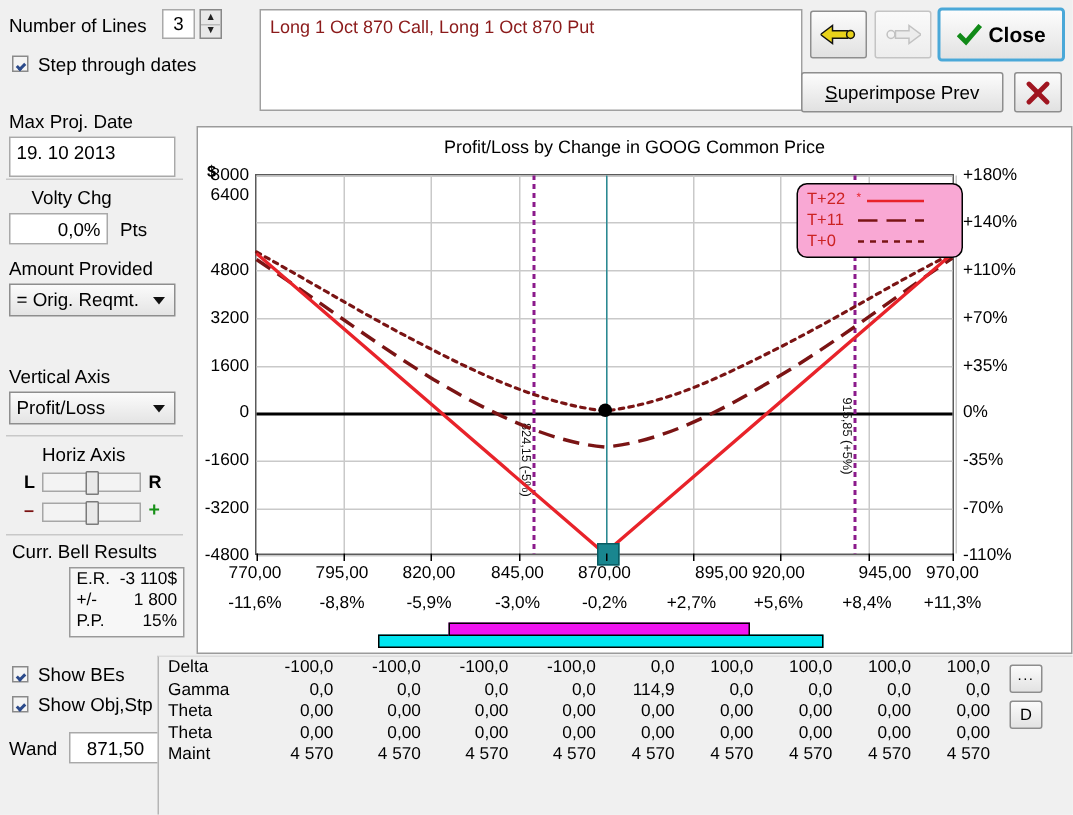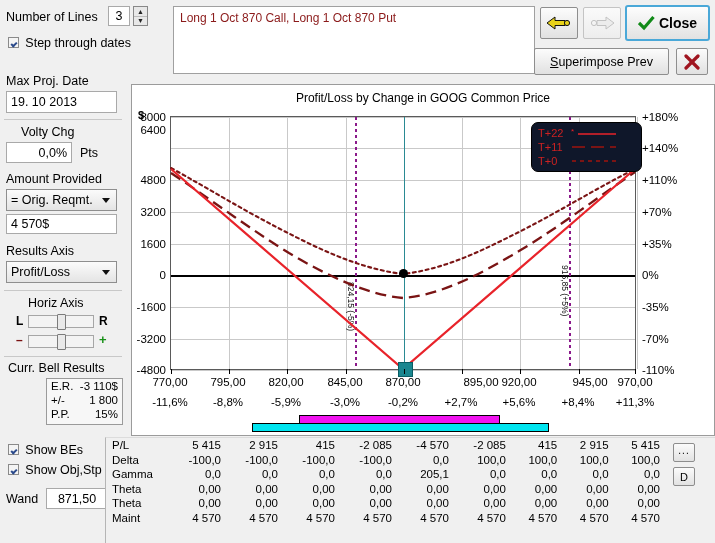--- a/index.html
+++ b/index.html
@@ -82,21 +82,21 @@
     background:repeating-linear-gradient(to bottom,#8b1a8b 0 3px,transparent 3px 6px);}
   .be-lbl{position:absolute;writing-mode:vertical-rl;font-size:8.5px;color:#111;
     white-space:nowrap;letter-spacing:0px;}
   .cur-line{position:absolute;top:0;bottom:0;width:1px;background:#2a8a93;}
   .cur-marker{position:absolute;width:13px;height:13px;background:#19868f;border:1px solid #0a5c63;}
   .dot{position:absolute;width:9px;height:9px;border-radius:50%;background:#000;}
   .xtick{position:absolute;transform:translateX(-50%);font-size:11.5px;white-space:nowrap;text-align:center;}
   .xtick2{position:absolute;transform:translateX(-50%);font-size:11.5px;white-space:nowrap;text-align:center;}
   .tickmark{position:absolute;width:1px;height:5px;background:#000;}
   .legend-card{
-    position:absolute;border:1px solid #000;border-radius:7px;background:#0f172a;
+    position:absolute;border:1px solid #000;border-radius:7px;background:#f9a8d4;
     padding:3px 6px;font-size:11px;color:#cc2222;
   }
   .legend-card .row{display:flex;align-items:center;height:14px;}
   .legend-card .nm{width:32px;}
 
   
   .rngbar{position:absolute;height:9px;box-sizing:border-box;border:1px solid #000;}
 
   
   .table-wrap{
@@ -126,36 +126,35 @@
       <div>▲</div>
       <div>▼</div>
     </div>
 
     <div style="position:absolute;left:8px;top:36px;">
       <span class="chk on"></span>
       <span class="lbl" style="margin-left:3px;">Step through dates</span>
     </div>
 
     <div class="lbl" style="position:absolute;left:6px;top:74px;">Max Proj. Date</div>
-    <div class="field" style="position:absolute;left:6px;top:91px;width:111px;height:22px;line-height:18px;">19. 10 2013</div>
+    <div class="field" style="position:absolute;left:6px;top:91px;width:111px;height:27px;line-height:18px;">19. 10 2013</div>
 
     <div class="sep" style="left:4px;top:119px;width:118px;height:1px;"></div>
 
     <div class="lbl" style="position:absolute;left:6px;top:125px;margin-left:15px;">Volty Chg</div>
     <div class="field" style="position:absolute;left:6px;top:142px;width:66px;height:21px;line-height:18px;text-align:right;">0,0%</div>
     <div class="lbl" style="position:absolute;left:80px;top:146px;">Pts</div>
 
     <div class="lbl" style="position:absolute;left:6px;top:172px;">Amount Provided</div>
     <div class="combo" style="position:absolute;left:6px;top:189px;width:111px;height:22px;">
       <span>= Orig. Reqmt.</span>
       <span class="arrow"></span>
     </div>
-    <div class="field" style="position:absolute;left:6px;top:214px;width:111px;height:20px;line-height:17px;">4 570$</div>
-
-    <div class="lbl" style="position:absolute;left:6px;top:244px;">Results Axis</div>
+
+    <div class="lbl" style="position:absolute;left:6px;top:244px;">Vertical Axis</div>
     <div class="combo" style="position:absolute;left:6px;top:261px;width:111px;height:22px;">
       <span>Profit/Loss</span>
       <span class="arrow"></span>
     </div>
 
     <div class="sep" style="left:4px;top:290px;width:118px;height:1px;"></div>
 
     <div class="lbl" style="position:absolute;left:28px;top:296px;">Horiz Axis</div>
     <div style="position:absolute;left:16px;top:314px;font-weight:bold;font-size:12px;">L</div>
     <div class="slider" style="position:absolute;left:28px;top:315px;width:66px;">
@@ -353,50 +352,38 @@
     <div class="xtick2" style="left:503px;top:311px;">+11,3%</div>
 
     <div class="rngbar" style="left:120px;top:338px;width:297px;background:#00e5f0;"></div>
     <div class="rngbar" style="left:167px;top:330px;width:201px;background:#f013f0;"></div>
   </div>
 
   <div class="table-wrap">
     <table class="grk">
       <tbody>
         <tr>
-          <td class="rh">P/L</td>
-          <td>5 415</td>
-          <td>2 915</td>
-          <td>415</td>
-          <td>-2 085</td>
-          <td>-4 570</td>
-          <td>-2 085</td>
-          <td>415</td>
-          <td>2 915</td>
-          <td>5 415</td>
-        </tr>
-        <tr>
           <td class="rh">Delta</td>
           <td>-100,0</td>
           <td>-100,0</td>
           <td>-100,0</td>
           <td>-100,0</td>
           <td>0,0</td>
           <td>100,0</td>
           <td>100,0</td>
           <td>100,0</td>
           <td>100,0</td>
         </tr>
         <tr>
           <td class="rh">Gamma</td>
           <td>0,0</td>
           <td>0,0</td>
           <td>0,0</td>
           <td>0,0</td>
-          <td>205,1</td>
+          <td>114,9</td>
           <td>0,0</td>
           <td>0,0</td>
           <td>0,0</td>
           <td>0,0</td>
         </tr>
         <tr>
           <td class="rh">Theta</td>
           <td>0,00</td>
           <td>0,00</td>
           <td>0,00</td>

